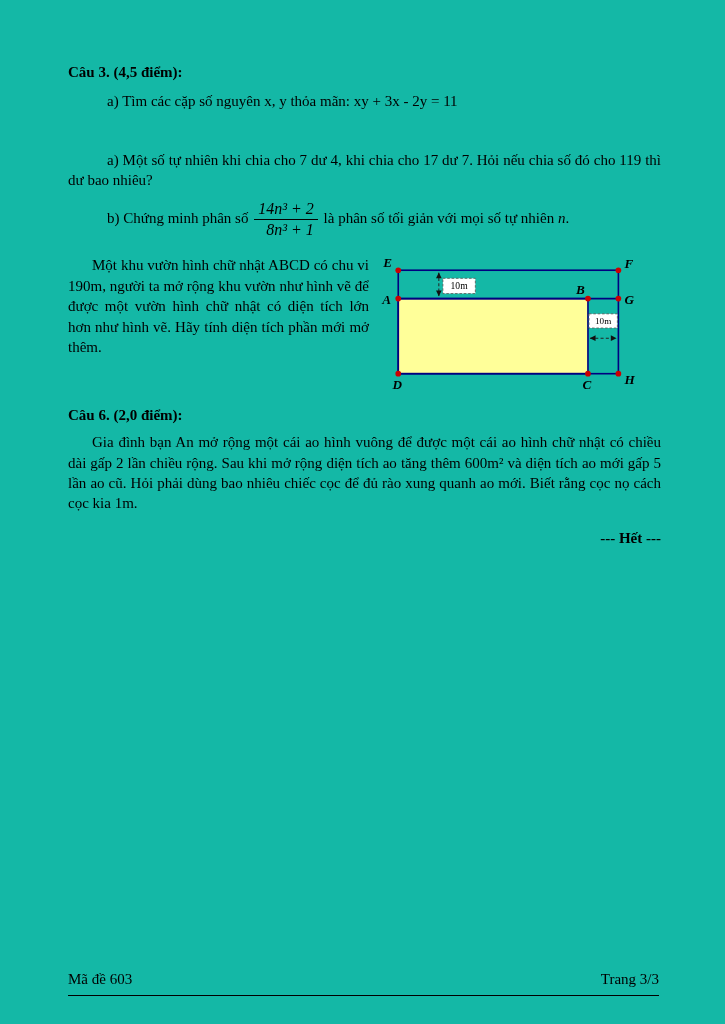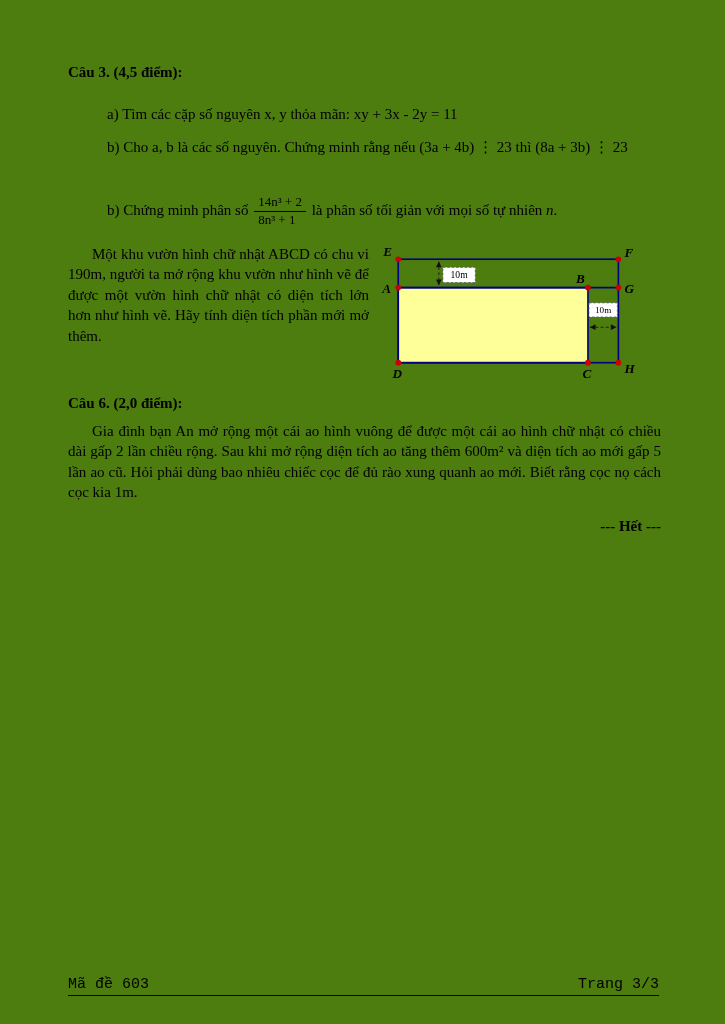--- a/index.html
+++ b/index.html
@@ -1,76 +1,76 @@
 <!DOCTYPE html>
 <html><head>
 <meta charset="utf-8">
 <style>
   * { margin: 0; padding: 0; box-sizing: border-box; }
   html, body { background: #ffffff; }
   .page {
     position: relative;
     width: 725px;
     height: 1024px;
-    background: #4d7c0f;
+    background: #14b8a6;
     color: #000;
     font-family: "Liberation Serif", serif;
     font-size: 15px;
     line-height: 1.36;
     padding: 62px 64px 0 68px;
     overflow: hidden;
   }
   .q-head { font-weight: bold; }
-  .q-item { margin-left: 39px; margin-top: 22px; }
+  .q-item { margin-left: 39px; margin-top: 9px; }
   .q-item.tall { margin-top: 12px; }
   .q-para { text-align: justify; margin-top: 7px; }
   .indent { text-indent: 39px; }
   .indent-sm { text-indent: 24px; }
   .q4 { margin-top: 38px; }
   .q5 { margin-top: 16px; }
   .q6 { clear: both; margin-top: 18px; }
   .mvar { font-style: italic; }
   .frac {
     display: inline-block;
     vertical-align: middle;
-    text-align: left;
-    font-size: 13px;
+    text-align: right;
+    font-size: 16px;
     line-height: 1.15;
     margin: 0 2px;
+    font-style: italic;
   }
   .frac .num { display: block; border-bottom: 1px solid #000; padding: 0 4px 1px; }
   .frac .den { display: block; padding: 1px 4px 0; }
   .q5-body { margin-top: 2px; }
   .figure { float: right; width: 280px; margin: 0 0 4px 12px; }
   .q5-text { margin-top: 0; }
   .end-marker { text-align: right; font-weight: bold; margin-top: 14px; }
   .footer {
     position: absolute;
     left: 68px;
     right: 66px;
     bottom: 28px;
     display: flex;
     justify-content: space-between;
     border-bottom: 1.2px solid #000;
-    padding-bottom: 0;
-    font-family: Liberation Mono, monospace;
+    padding-bottom: 6px;
   }
 </style>
 </head>
 <body>
 
 <div class="page">
 
   <section class="question q3">
     <p class="q-head">Câu 3. (4,5 điểm):</p>
     <p class="q-item"><span>a) Tìm các cặp số nguyên x, y thỏa mãn: </span><span class="math">xy + 3x - 2y = 11</span></p>
-    <p class="q-item tall"><span>b) Cho a, b là các số nguyên. Chứng minh rằng nếu </span><span class="math">(3a + 4b) ⋮ 23</span><span> thì </span><span class="math">(8a + 3b) ⋮ 23</span></p>
   </section>
 
   <section class="question q4">
+    <p class="q-para indent">a) Một số tự nhiên khi chia cho 7 dư 4, khi chia cho 17 dư 7. Hỏi nếu chia số đó cho 119 thì dư bao nhiêu?</p>
     <p class="q-item"><span>b) Chứng minh phân số </span><span class="frac"><span class="num">14n³ + 2</span><span class="den">8n³ + 1</span></span><span> là phân số tối giản với mọi số tự nhiên </span><span class="math mvar">n</span><span>.</span></p>
   </section>
 
   <section class="question q5">
     <div class="q5-body">
       <div class="figure">
         <svg width="280" height="140" viewBox="0 0 272 138" xmlns="http://www.w3.org/2000/svg">
           <defs>
             <marker id="arrS" markerWidth="7" markerHeight="6" refX="1" refY="3" orient="auto">
               <path d="M6.5,0.2 L0.8,3 L6.5,5.8 Z" fill="#111"></path>

